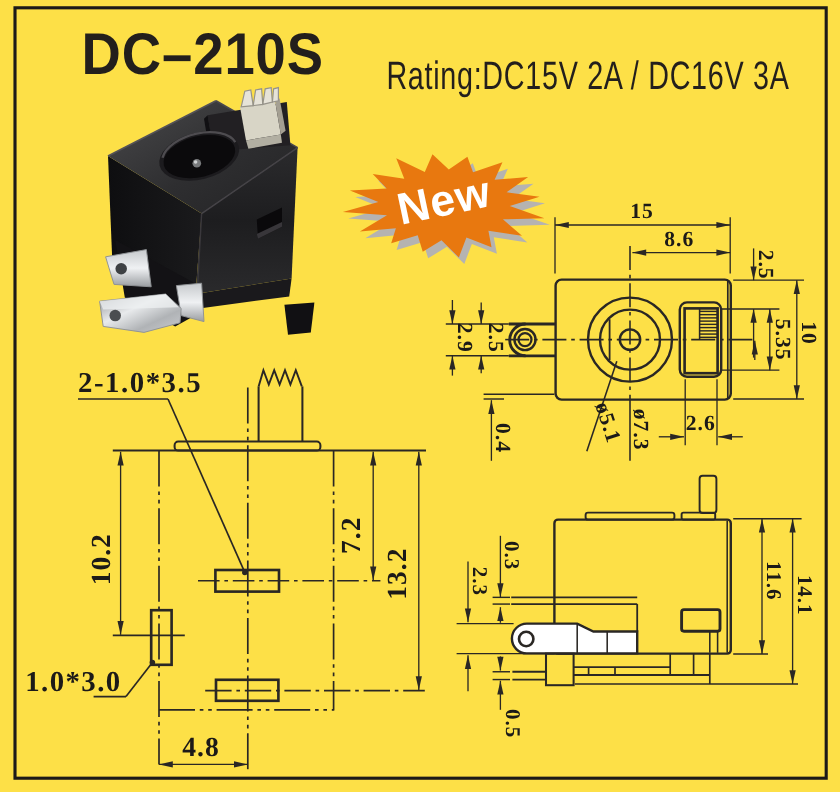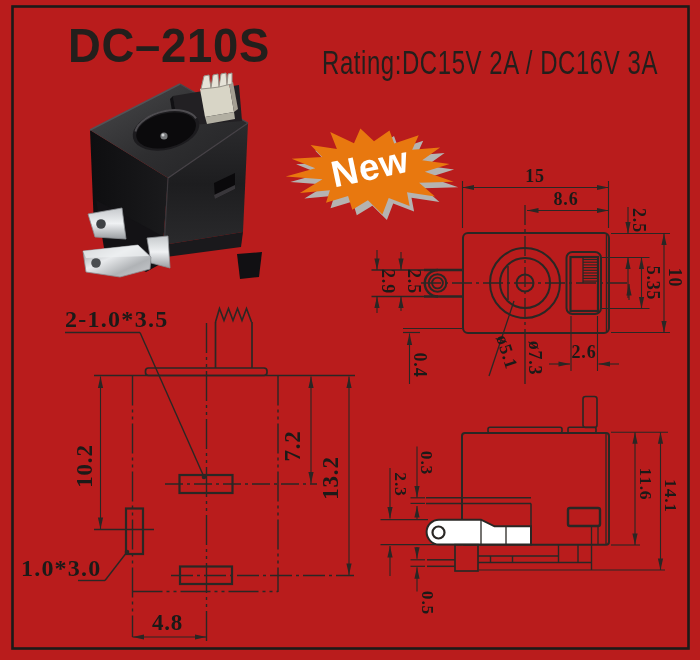--- a/index.html
+++ b/index.html
@@ -1,16 +1,16 @@
 <!DOCTYPE html>
 <html><head>
 <meta charset="utf-8">
 <style>
   html,body{margin:0;padding:0;background:#fff;}
-  #page{position:relative;width:700px;height:660px;background:#b91c1c;overflow:hidden;
+  #page{position:relative;width:700px;height:660px;background:#fde047;overflow:hidden;
         font-family:"Liberation Sans", sans-serif;}
   svg text{font-family:"Liberation Serif", serif;font-weight:bold;fill:#1c1a18;letter-spacing:0.8px;}
   .lin{stroke:#2a2724;fill:none;}
 </style>
 </head>
 <body>
 <div id="page">
 <svg width="700" height="660" viewBox="0 0 700 660">
 <defs>
 <marker id="ae" markerUnits="userSpaceOnUse" markerWidth="13" markerHeight="8" refX="12" refY="4" orient="auto">

